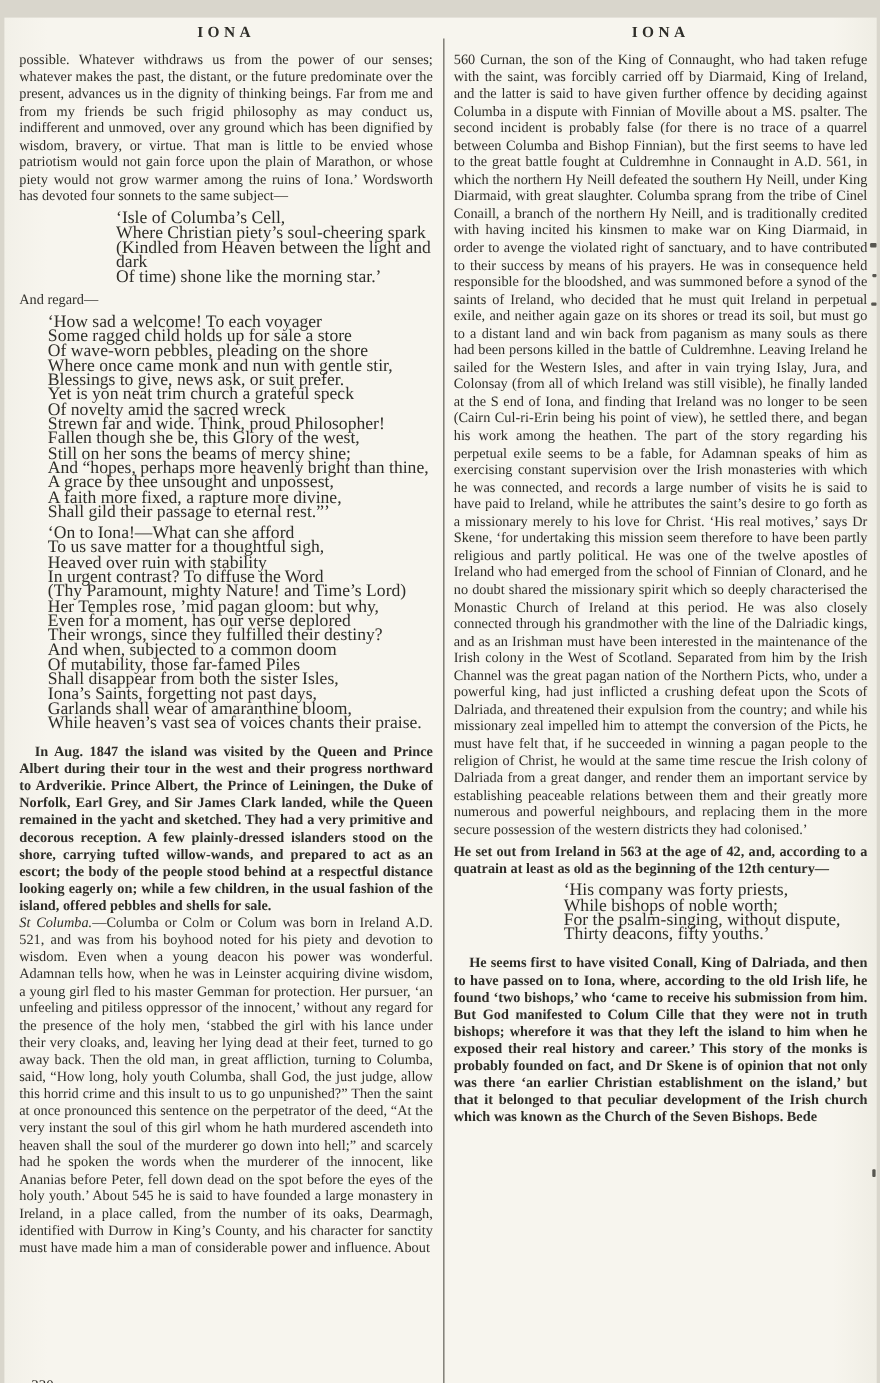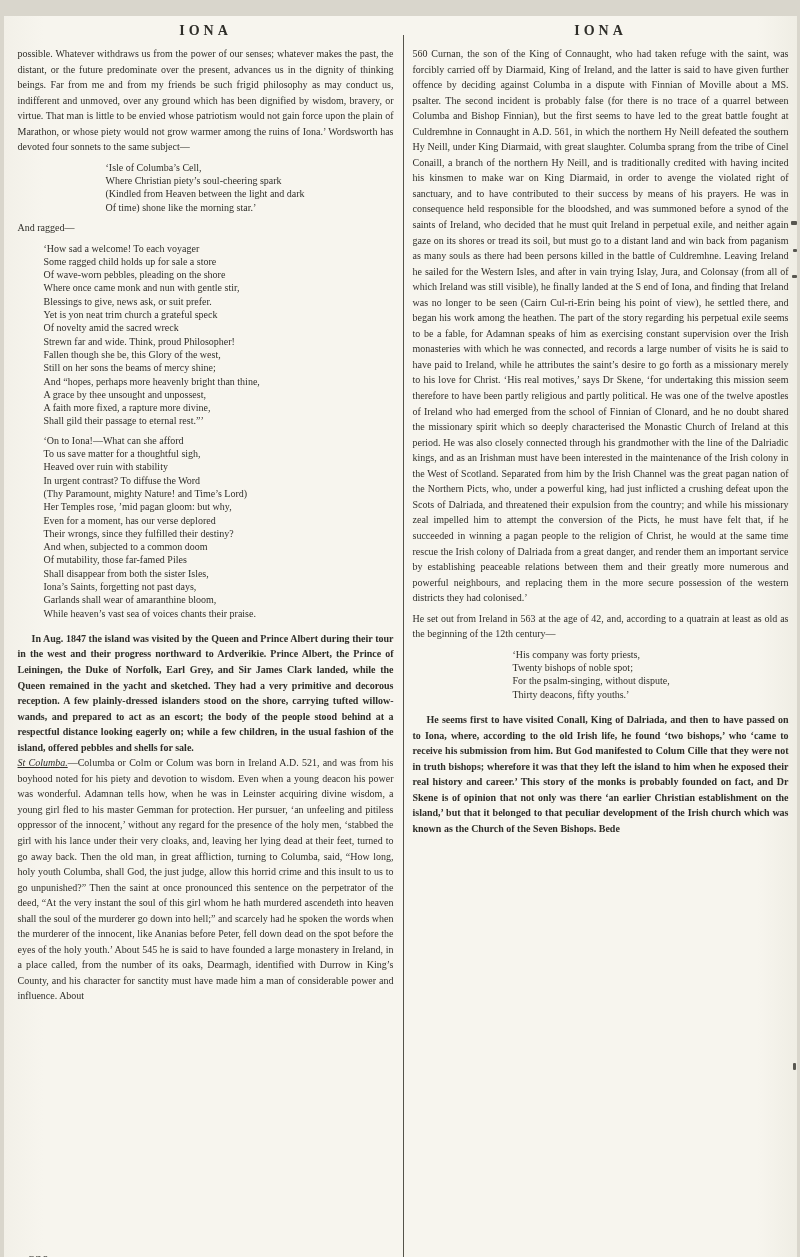--- a/index.html
+++ b/index.html
@@ -13,52 +13,52 @@
     color: #2f2e29;
     overflow: hidden;
   }
   .columns { display: flex; height: 100%; padding: 5px 8px 0 14px; box-sizing: border-box; }
   .col { flex: 1 1 0; min-width: 0; }
   .divider { width: 1px; background: #55534a; margin: 14px 9px 6px 9px; }
   .running-head {
     text-align: center; font-weight: 700; font-size: 14px;
     letter-spacing: 4px; margin: 2px 0 7px 0;
   }
-  .para { font-size: 10px; line-height: 15.55px; text-align: justify; margin: 0; }
+  .para { font-size: 13px; line-height: 15.55px; text-align: justify; margin: 0; }
   .indent { text-indent: 14px; font-weight: bold; }
   .gap { margin-top: 11px; }
-  .gap-sm { margin-top: 5px; }
+  .gap-sm { margin-top: 5px; font-weight: bold; }
   .verse {
-    font-size: 10px; line-height: 13.3px;
+    font-size: 16px; line-height: 13.3px;
     white-space: pre-line; margin: 6px 0 6px 26px;
   }
   .verse-quote { margin-left: 88px; }
   .quatrain { margin-left: 100px; }
-  .lead-italic { font-style: italic; text-decoration: underline; }
+  .lead-italic { font-style: italic; }
   .page-number { position: absolute; left: 25px; bottom: 5px; font-size: 13.5px; }
   .artifact { position: absolute; background: #26241f; opacity: 0.75; border-radius: 1px; }
   .a1 { right: 0; top: 205px; width: 6px; height: 4px; }
   .a2 { right: 0; top: 233px; width: 4px; height: 3px; }
   .a3 { right: 0; top: 259px; width: 5px; height: 3px; }
   .a4 { right: 1px; top: 1047px; width: 3px; height: 7px; }
 </style>
 </head>
 <body>
 
 <div class="page">
   <div class="columns">
 
     <div class="col">
       <div class="running-head">IONA</div>
       <p class="para">possible. Whatever withdraws us from the power of our senses; whatever makes the past, the distant, or the future predominate over the present, advances us in the dignity of thinking beings. Far from me and from my friends be such frigid philosophy as may conduct us, indifferent and unmoved, over any ground which has been dignified by wisdom, bravery, or virtue. That man is little to be envied whose patriotism would not gain force upon the plain of Marathon, or whose piety would not grow warmer among the ruins of Iona.’ Wordsworth has devoted four sonnets to the same subject—</p>
       <div class="verse verse-quote">‘Isle of Columba’s Cell,
 Where Christian piety’s soul-cheering spark
 (Kindled from Heaven between the light and dark
 Of time) shone like the morning star.’</div>
-      <p class="para">And ragged—</p>
+      <p class="para">And regard—</p>
       <div class="verse">‘How sad a welcome! To each voyager
 Some ragged child holds up for sale a store
 Of wave-worn pebbles, pleading on the shore
 Where once came monk and nun with gentle stir,
 Blessings to give, news ask, or suit prefer.
 Yet is yon neat trim church a grateful speck
 Of novelty amid the sacred wreck
 Strewn far and wide. Think, proud Philosopher!
 Fallen though she be, this Glory of the west,
 Still on her sons the beams of mercy shine;
@@ -84,21 +84,21 @@
       <p class="para"><span class="lead-italic">St Columba.</span><span>—Columba or Colm or Colum was born in Ireland A.D. 521, and was from his boyhood noted for his piety and devotion to wisdom. Even when a young deacon his power was wonderful. Adamnan tells how, when he was in Leinster acquiring divine wisdom, a young girl fled to his master Gemman for protection. Her pursuer, ‘an unfeeling and pitiless oppressor of the innocent,’ without any regard for the presence of the holy men, ‘stabbed the girl with his lance under their very cloaks, and, leaving her lying dead at their feet, turned to go away back. Then the old man, in great affliction, turning to Columba, said, “How long, holy youth Columba, shall God, the just judge, allow this horrid crime and this insult to us to go unpunished?” Then the saint at once pronounced this sentence on the perpetrator of the deed, “At the very instant the soul of this girl whom he hath murdered ascendeth into heaven shall the soul of the murderer go down into hell;” and scarcely had he spoken the words when the murderer of the innocent, like Ananias before Peter, fell down dead on the spot before the eyes of the holy youth.’ About 545 he is said to have founded a large monastery in Ireland, in a place called, from the number of its oaks, Dearmagh, identified with Durrow in King’s County, and his character for sanctity must have made him a man of considerable power and influence. About</span></p>
     </div>
 
     <div class="divider"></div>
 
     <div class="col">
       <div class="running-head">IONA</div>
       <p class="para">560 Curnan, the son of the King of Connaught, who had taken refuge with the saint, was forcibly carried off by Diarmaid, King of Ireland, and the latter is said to have given further offence by deciding against Columba in a dispute with Finnian of Moville about a MS. psalter. The second incident is probably false (for there is no trace of a quarrel between Columba and Bishop Finnian), but the first seems to have led to the great battle fought at Culdremhne in Connaught in A.D. 561, in which the northern Hy Neill defeated the southern Hy Neill, under King Diarmaid, with great slaughter. Columba sprang from the tribe of Cinel Conaill, a branch of the northern Hy Neill, and is traditionally credited with having incited his kinsmen to make war on King Diarmaid, in order to avenge the violated right of sanctuary, and to have contributed to their success by means of his prayers. He was in consequence held responsible for the bloodshed, and was summoned before a synod of the saints of Ireland, who decided that he must quit Ireland in perpetual exile, and neither again gaze on its shores or tread its soil, but must go to a distant land and win back from paganism as many souls as there had been persons killed in the battle of Culdremhne. Leaving Ireland he sailed for the Western Isles, and after in vain trying Islay, Jura, and Colonsay (from all of which Ireland was still visible), he finally landed at the S end of Iona, and finding that Ireland was no longer to be seen (Cairn Cul-ri-Erin being his point of view), he settled there, and began his work among the heathen. The part of the story regarding his perpetual exile seems to be a fable, for Adamnan speaks of him as exercising constant supervision over the Irish monasteries with which he was connected, and records a large number of visits he is said to have paid to Ireland, while he attributes the saint’s desire to go forth as a missionary merely to his love for Christ. ‘His real motives,’ says Dr Skene, ‘for undertaking this mission seem therefore to have been partly religious and partly political. He was one of the twelve apostles of Ireland who had emerged from the school of Finnian of Clonard, and he no doubt shared the missionary spirit which so deeply characterised the Monastic Church of Ireland at this period. He was also closely connected through his grandmother with the line of the Dalriadic kings, and as an Irishman must have been interested in the maintenance of the Irish colony in the West of Scotland. Separated from him by the Irish Channel was the great pagan nation of the Northern Picts, who, under a powerful king, had just inflicted a crushing defeat upon the Scots of Dalriada, and threatened their expulsion from the country; and while his missionary zeal impelled him to attempt the conversion of the Picts, he must have felt that, if he succeeded in winning a pagan people to the religion of Christ, he would at the same time rescue the Irish colony of Dalriada from a great danger, and render them an important service by establishing peaceable relations between them and their greatly more numerous and powerful neighbours, and replacing them in the more secure possession of the western districts they had colonised.’</p>
       <p class="para gap-sm">He set out from Ireland in 563 at the age of 42, and, according to a quatrain at least as old as the beginning of the 12th century—</p>
       <div class="verse quatrain">‘His company was forty priests,
-Twenty bishops of noble spot;
+While bishops of noble worth;
 For the psalm-singing, without dispute,
 Thirty deacons, fifty youths.’</div>
       <p class="para indent gap">He seems first to have visited Conall, King of Dalriada, and then to have passed on to Iona, where, according to the old Irish life, he found ‘two bishops,’ who ‘came to receive his submission from him. But God manifested to Colum Cille that they were not in truth bishops; wherefore it was that they left the island to him when he exposed their real history and career.’ This story of the monks is probably founded on fact, and Dr Skene is of opinion that not only was there ‘an earlier Christian establishment on the island,’ but that it belonged to that peculiar development of the Irish church which was known as the Church of the Seven Bishops. Bede</p>
     </div>
 
   </div>
 
   <div class="page-number">320</div>
 
   <div class="artifact a1"></div>

